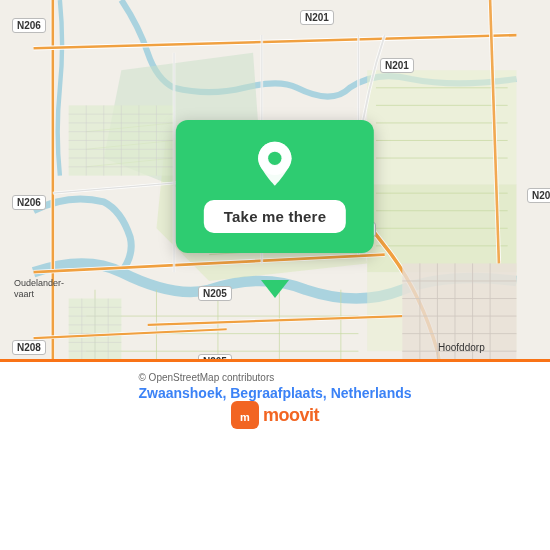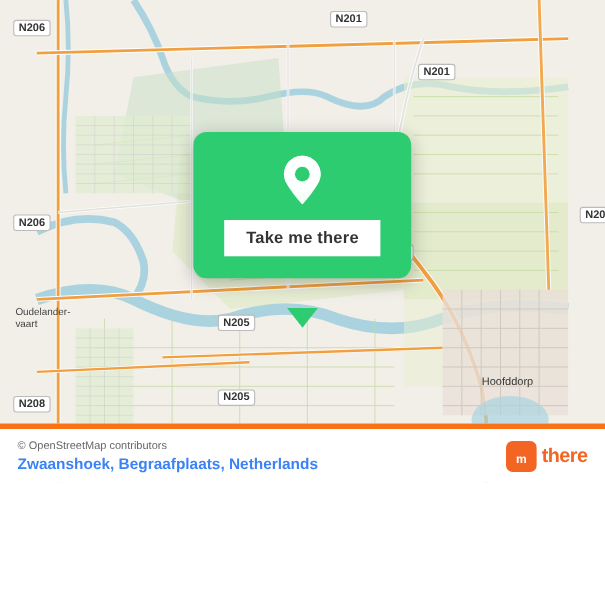--- a/index.html
+++ b/index.html
@@ -39,23 +39,24 @@
     
     #bottom-bar {
       position: absolute;
       bottom: 0;
       left: 0;
       width: 100%;
       background: white;
       padding: 10px 16px;
       display: flex;
       align-items: center;
-      justify-content: space-between;
-      border-top: 5px solid #f97316;
+      justify-content: flex-start;
+      border-top: 3px solid #f97316;
       z-index: 10;
+      flex-direction: column;
     }
 
     #bottom-left {
       display: flex;
       flex-direction: column;
       gap: 2px;
     }
 
     #copyright-text {
       font-size: 10px;
@@ -100,21 +101,21 @@
     }
 
     #popup-icon {
       width: 50px;
       height: 50px;
     }
 
     #take-me-there-btn {
       background: white;
       border: none;
-      border-radius: 0;
+      border-radius: 10px;
       padding: 8px 20px;
       font-size: 15px;
       font-weight: 600;
       color: #333;
       cursor: pointer;
       letter-spacing: 0.2px;
       white-space: nowrap;
     }
 
     
@@ -284,21 +285,21 @@
     </svg>
   </div>
 
   <div class="road-label" style="top:18px; left:12px;">N206</div>
   <div class="road-label" style="top:195px; left:12px;">N206</div>
   <div class="road-label" style="top:10px; left:300px;">N201</div>
   <div class="road-label" style="top:58px; left:380px;">N201</div>
   <div class="road-label" style="top:222px; left:342px;">N205</div>
   <div class="road-label" style="top:286px; left:198px;">N205</div>
   <div class="road-label" style="top:354px; left:198px;">N205</div>
-  <div class="road-label" style="top:360px; left:12px;">N208</div>
+  <div class="road-label" style="top:340px; left:12px;">N208</div>
   <div class="road-label" style="top:188px; left:527px;">N20</div>
 
   <div style="position:absolute; top:278px; left:14px; font-size:9px; color:#444; max-width:60px; line-height:1.2;">Oudelander-vaart</div>
   <div style="position:absolute; top:342px; left:438px; font-size:10px; color:#333; font-weight:500;">Hoofddorp</div>
 
   <div id="popup-card">
 
     <svg id="popup-icon" viewBox="0 0 50 60" xmlns="http://www.w3.org/2000/svg">
       <circle cx="25" cy="22" r="20" fill="white" opacity="0.9"></circle>
       <circle cx="25" cy="22" r="9" fill="#2ecc71"></circle>
@@ -313,16 +314,16 @@
   <div id="bottom-bar">
     <div id="bottom-left">
       <span id="copyright-text">© OpenStreetMap contributors</span>
       <span id="location-name">Zwaanshoek, Begraafplaats, Netherlands</span>
     </div>
     <div id="moovit-logo">
       <svg width="28" height="28" viewBox="0 0 28 28" xmlns="http://www.w3.org/2000/svg">
         <rect width="28" height="28" rx="6" fill="#f26522"></rect>
         <text x="14" y="20" text-anchor="middle" fill="white" font-size="11" font-weight="bold" font-family="Arial">m</text>
       </svg>
-      <span id="moovit-logo-text">there</span>
+      <span id="moovit-logo-text">moovit</span>
     </div>
   </div>
 </div>
 
 </body></html>

